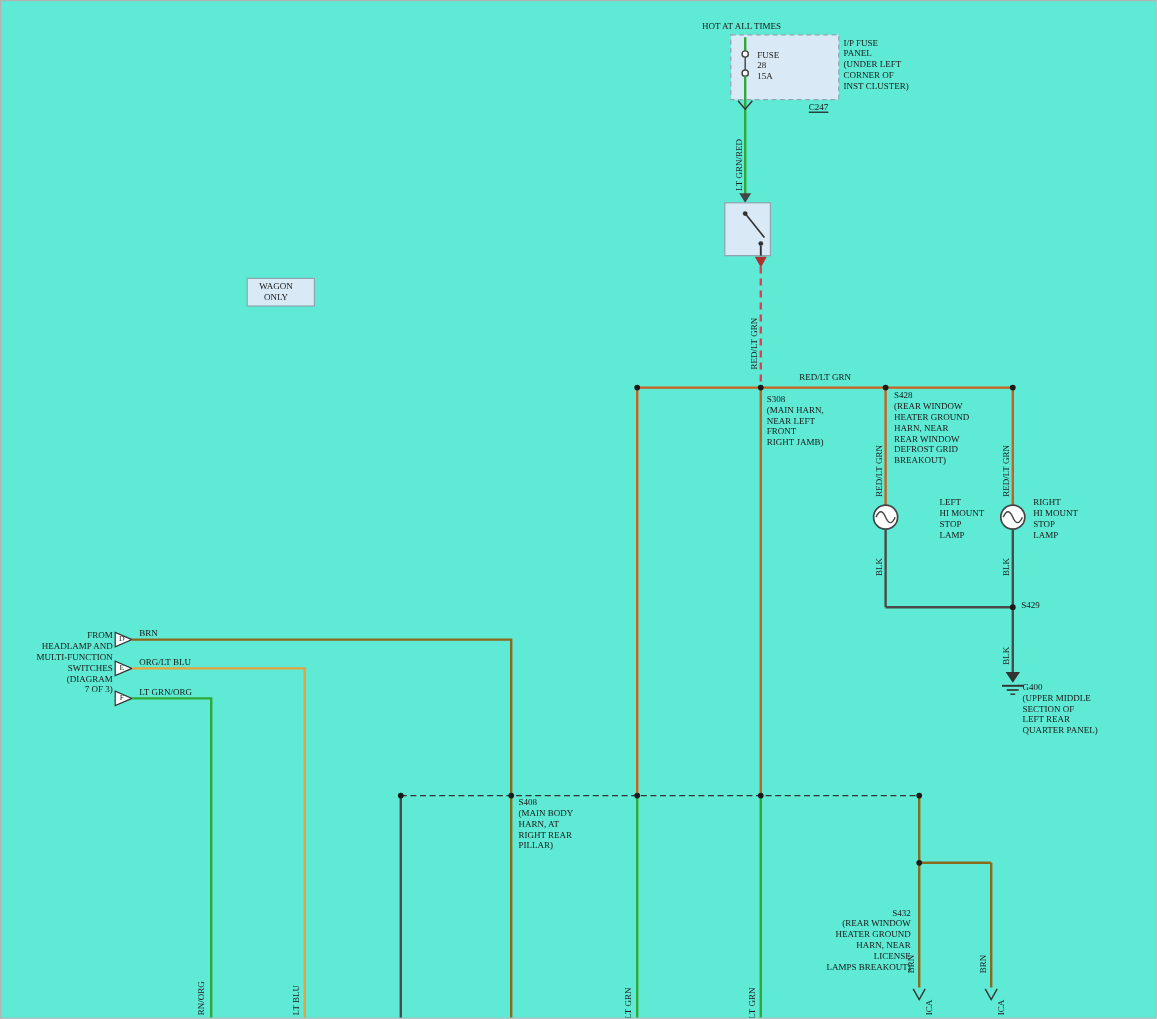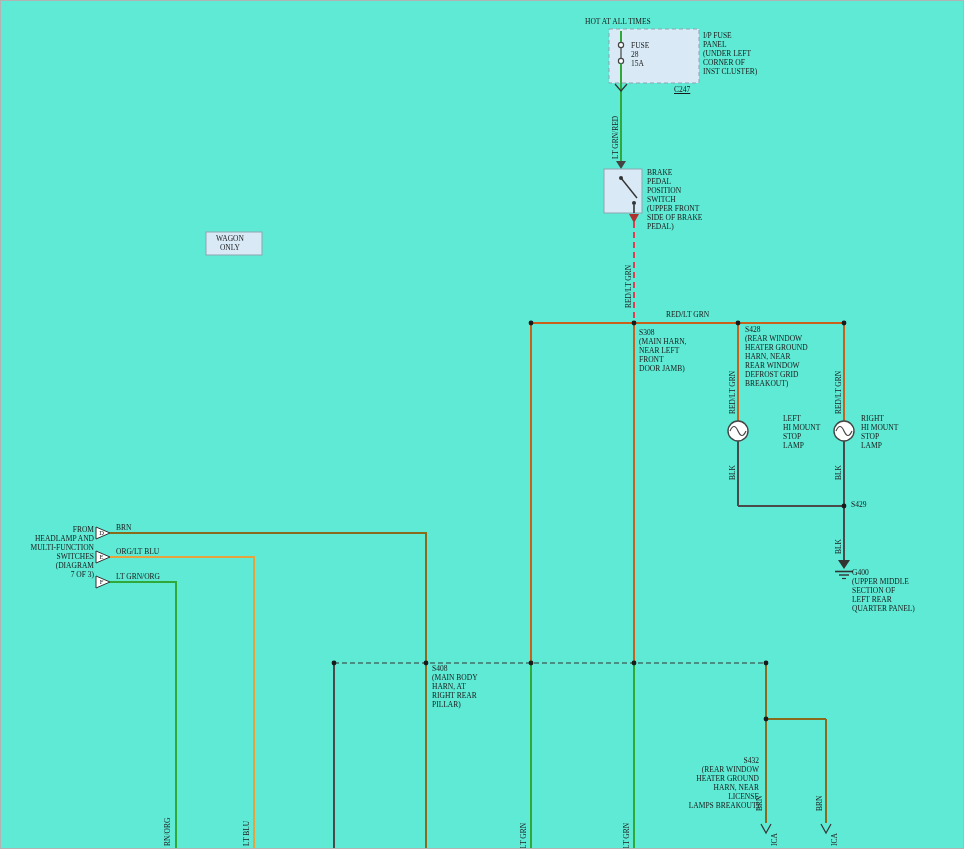--- a/index.html
+++ b/index.html
@@ -153,38 +153,31 @@
 28
 15A</div>
   <div class="lbl" style="left:702px; top:30px;">I/P FUSE
 PANEL
 (UNDER LEFT
 CORNER OF
 INST CLUSTER)</div>
   <div class="lbl ul" style="left:627px; top:84px;margin-left:46px;">C247</div>
   <div class="vlbl" style="left:611px; top:158px;">LT GRN/RED</div>
 
-  <div class="lbl" style="left:646px; top:167px;">BRAKE
-PEDAL
-POSITION
-SWITCH
-(UPPER FRONT
-SIDE OF BRAKE
-PEDAL)</div>
   <div class="vlbl" style="left:624px; top:307px;">RED/LT GRN</div>
 
   <div class="lbl ctr" style="left:205px; top:233px; width:48px;">WAGON
 ONLY</div>
 
   <div class="lbl" style="left:665px; top:309px;">RED/LT GRN</div>
   <div class="lbl" style="left:638px; top:327px;">S308
 (MAIN HARN,
 NEAR LEFT
 FRONT
-DOOR JAMB)</div>
+RIGHT JAMB)</div>
   <div class="lbl" style="left:744px; top:324px;">S428
 (REAR WINDOW
 HEATER GROUND
 HARN, NEAR
 REAR WINDOW
 DEFROST GRID
 BREAKOUT)</div>
 
   <div class="vlbl" style="left:728px; top:413px;">RED/LT GRN</div>
   <div class="vlbl" style="left:834px; top:413px;">RED/LT GRN</div>

